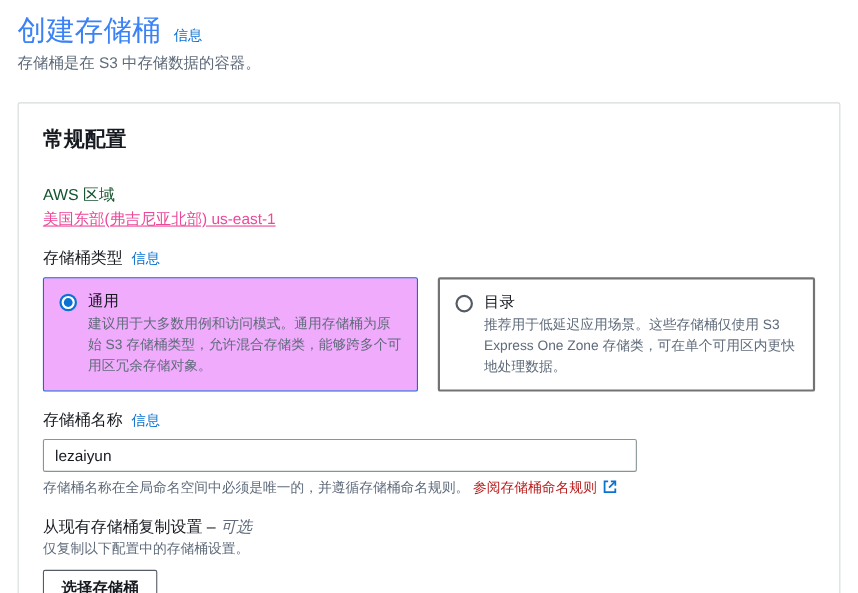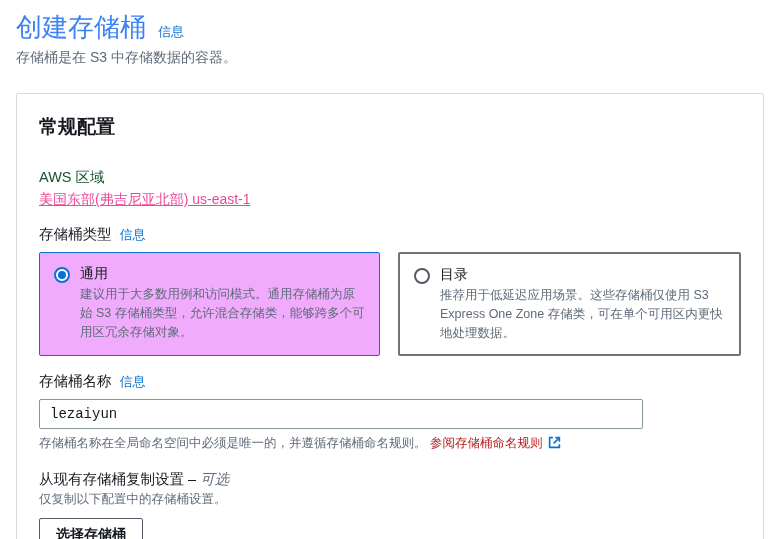--- a/index.html
+++ b/index.html
@@ -122,29 +122,29 @@
     font-weight: 400;
     color: #16191f;
     margin-bottom: 2px;
   }
   .radio-desc {
     font-size: 12.5px;
     color: #5f6b7a;
     line-height: 1.5;
   }
   .text-input {
-    width: 604px;
+    width: 540px;
     max-width: 100%;
     padding: 6px 10px;
     font-size: 14px;
     border: 1px solid #879596;
     border-radius: 2px;
     color: #16191f;
     background: #fff;
-    font-family: Liberation Mono, monospace;
+    font-family: Liberation Sans, sans-serif;
   }
   .hint {
     font-size: 12.5px;
     color: #5f6b7a;
     margin-top: 6px;
     margin-bottom: 18px;
   }
   .hint a {
     color: #b91c1c;
     text-decoration: none;

